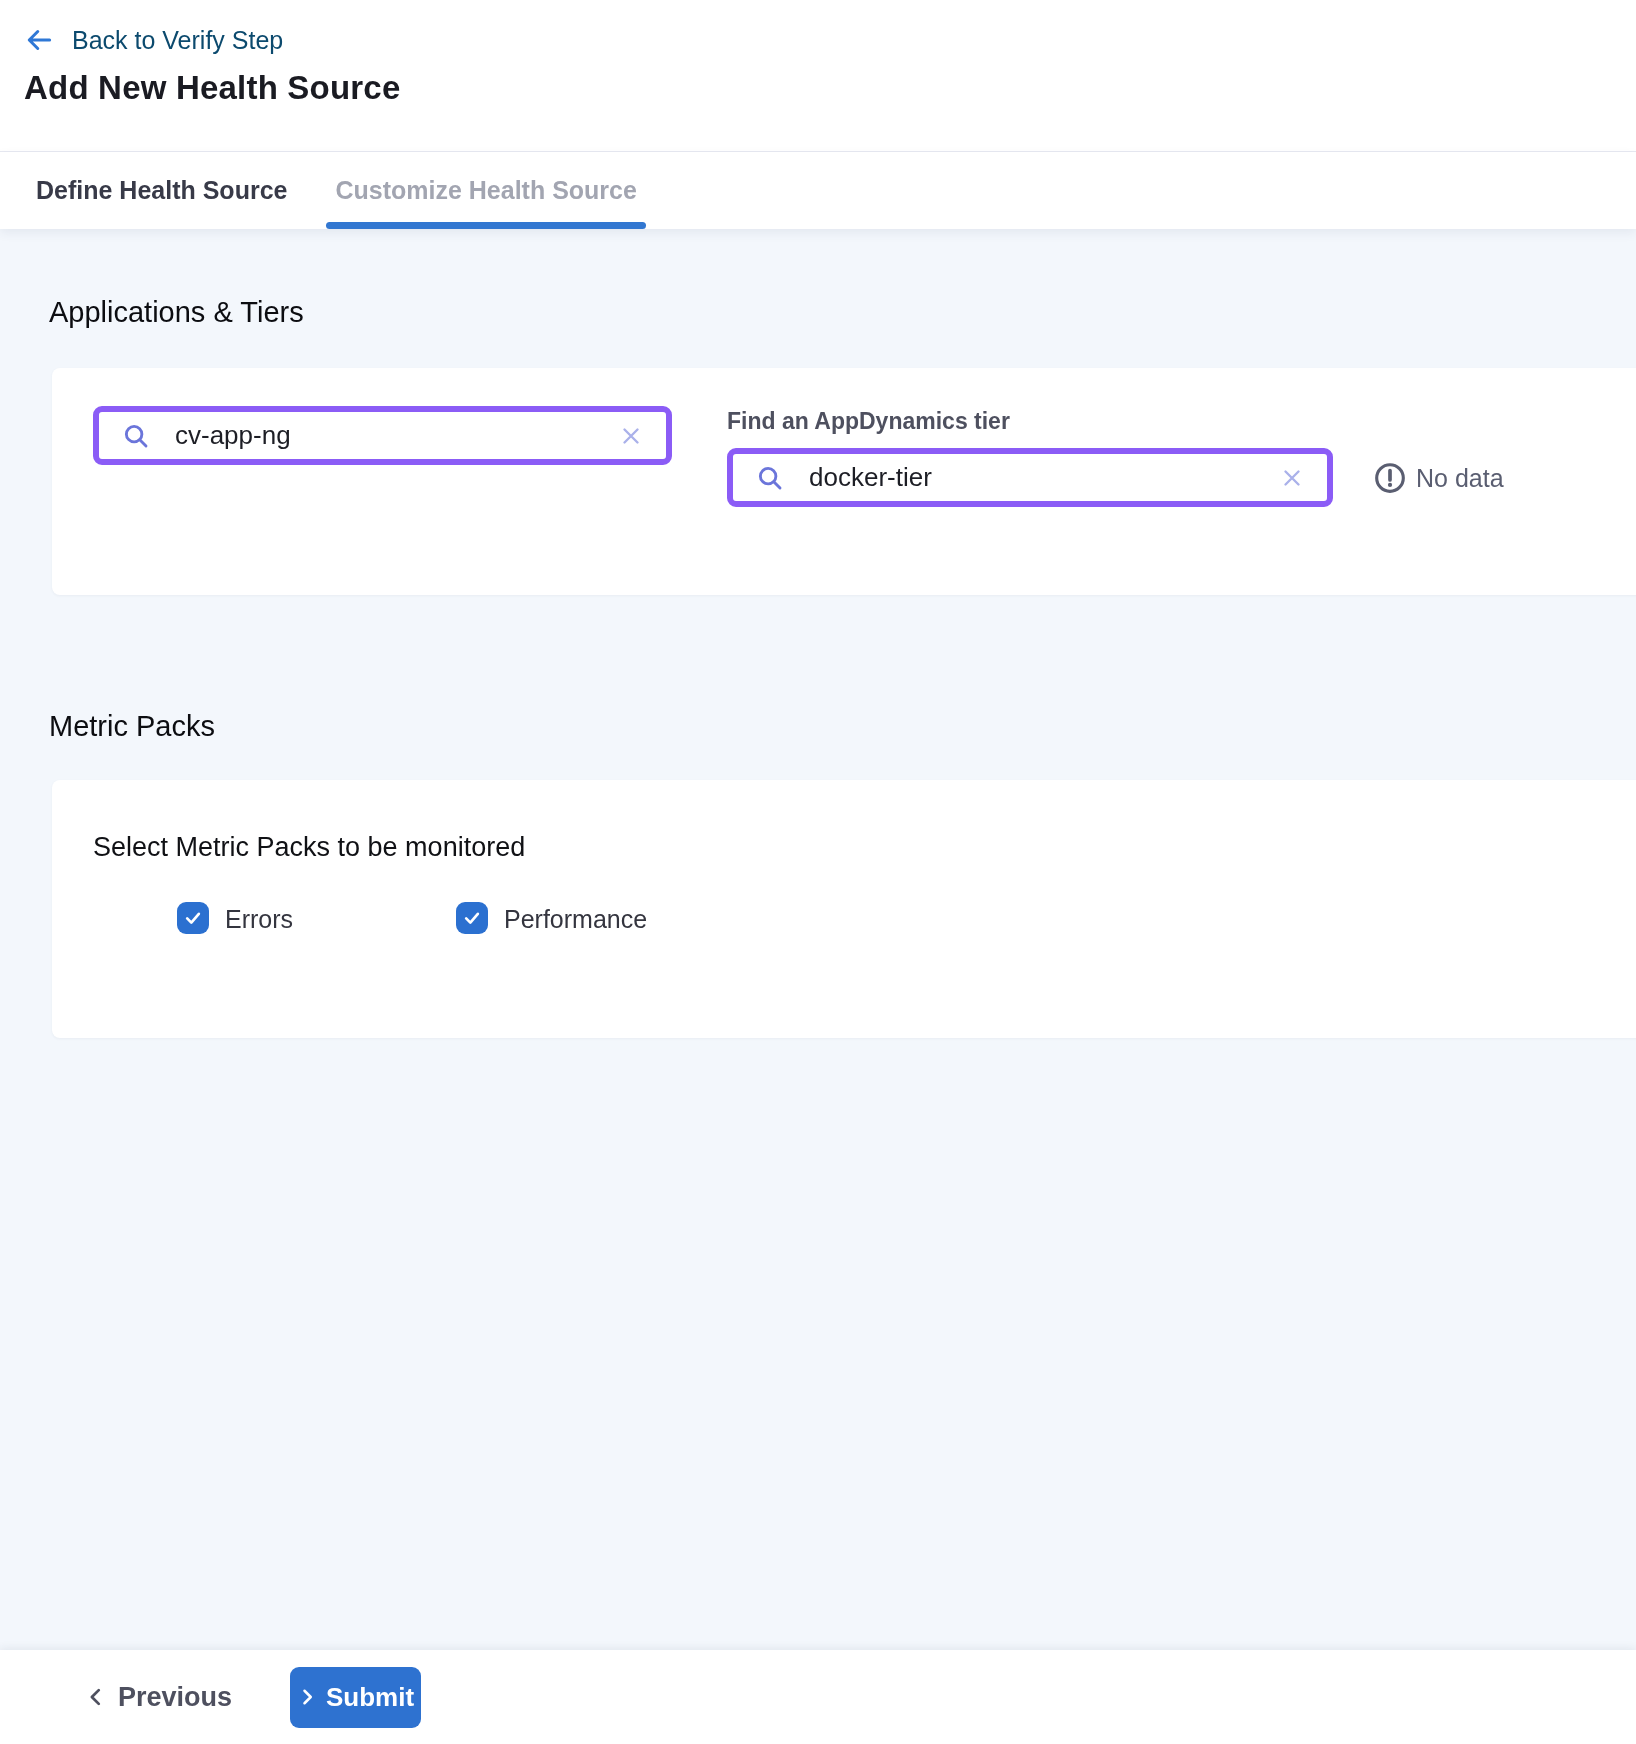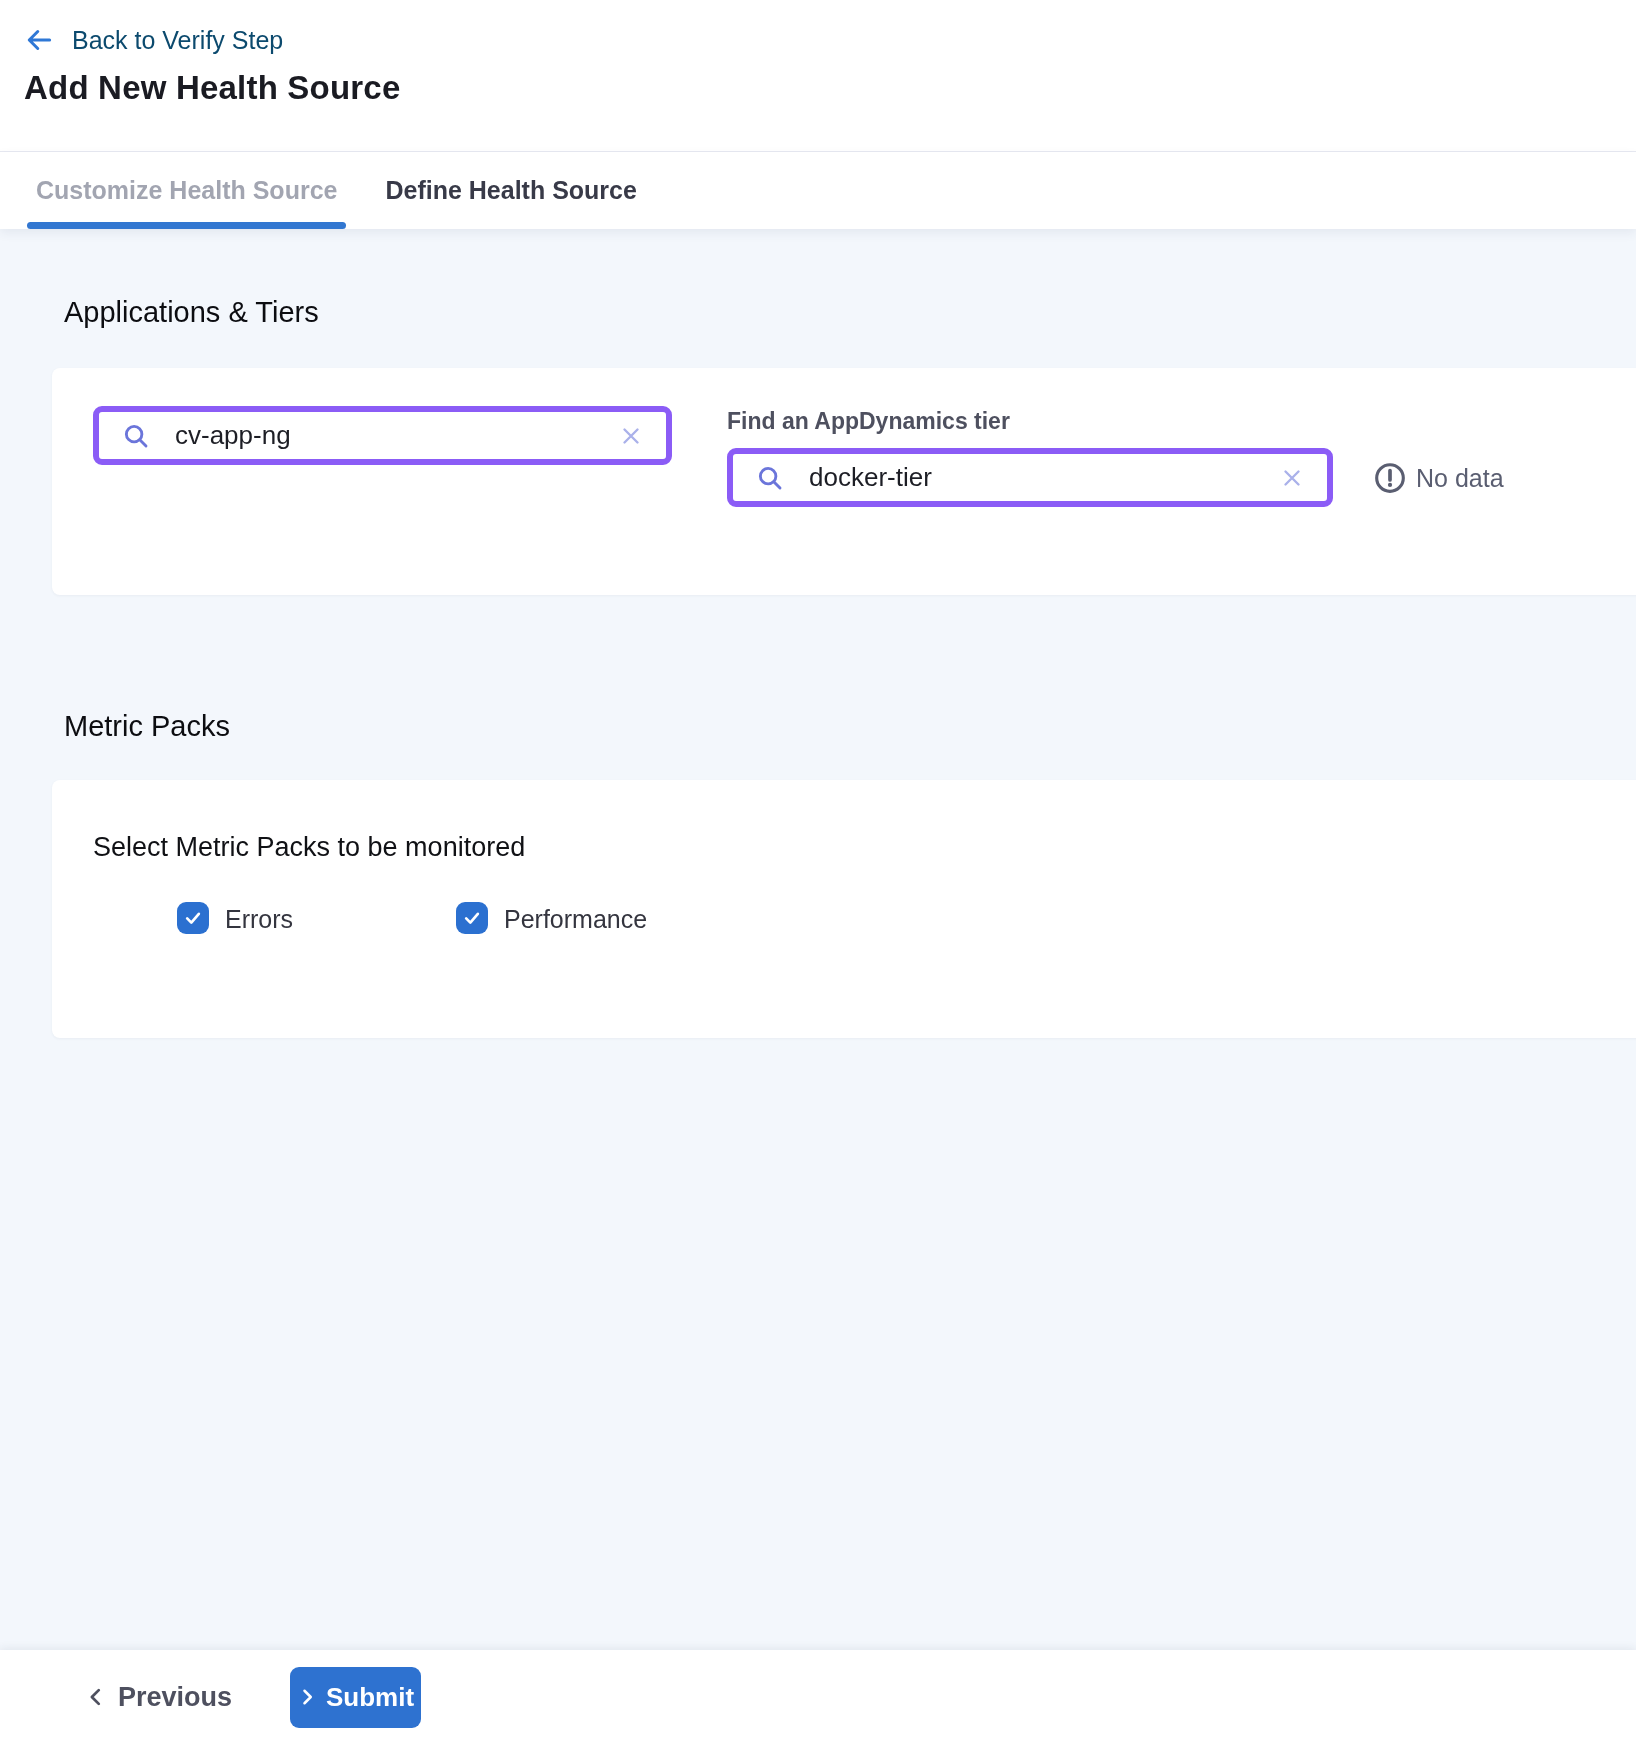--- a/index.html
+++ b/index.html
@@ -82,21 +82,21 @@
   .content {
     background: #f3f7fc;
     flex: 1 1 auto;
     padding-top: 66px;
     overflow: hidden;
   }
   .section-heading {
     font-size: 29px;
     font-weight: 500;
     color: #0c0d11;
-    margin-left: 64px;
+    margin-left: 49px;
     line-height: 34px;
   }
   .card {
     background: #ffffff;
     border-radius: 8px;
     margin-left: 52px;
     margin-right: -14px;
     box-shadow: 0 1px 3px rgba(40, 50, 80, 0.05);
   }
   .card.apps {
@@ -250,22 +250,22 @@
       <svg width="30" height="30" viewBox="0 0 24 24" fill="none">
         <path d="M20.5 12H4.5 M11 5.2 L4.2 12 L11 18.8" stroke="#2f78d6" stroke-width="2.4" stroke-linecap="round" stroke-linejoin="round"></path>
       </svg>
     </span>
     <span class="back-link">Back to Verify Step</span>
   </div>
   <h1 class="page-title">Add New Health Source</h1>
 </header>
 
 <nav class="tabbar">
+  <div class="tab">Define Health Source</div>
   <div class="tab active">Customize Health Source</div>
-  <div class="tab">Define Health Source</div>
 </nav>
 
 <main class="content">
 
   <h2 class="section-heading">Applications &amp; Tiers</h2>
 
   <section class="card apps">
     <div class="field-group">
       <div class="search-box">
         <svg class="magnifier" width="30" height="30" viewBox="0 0 24 24" fill="none">

